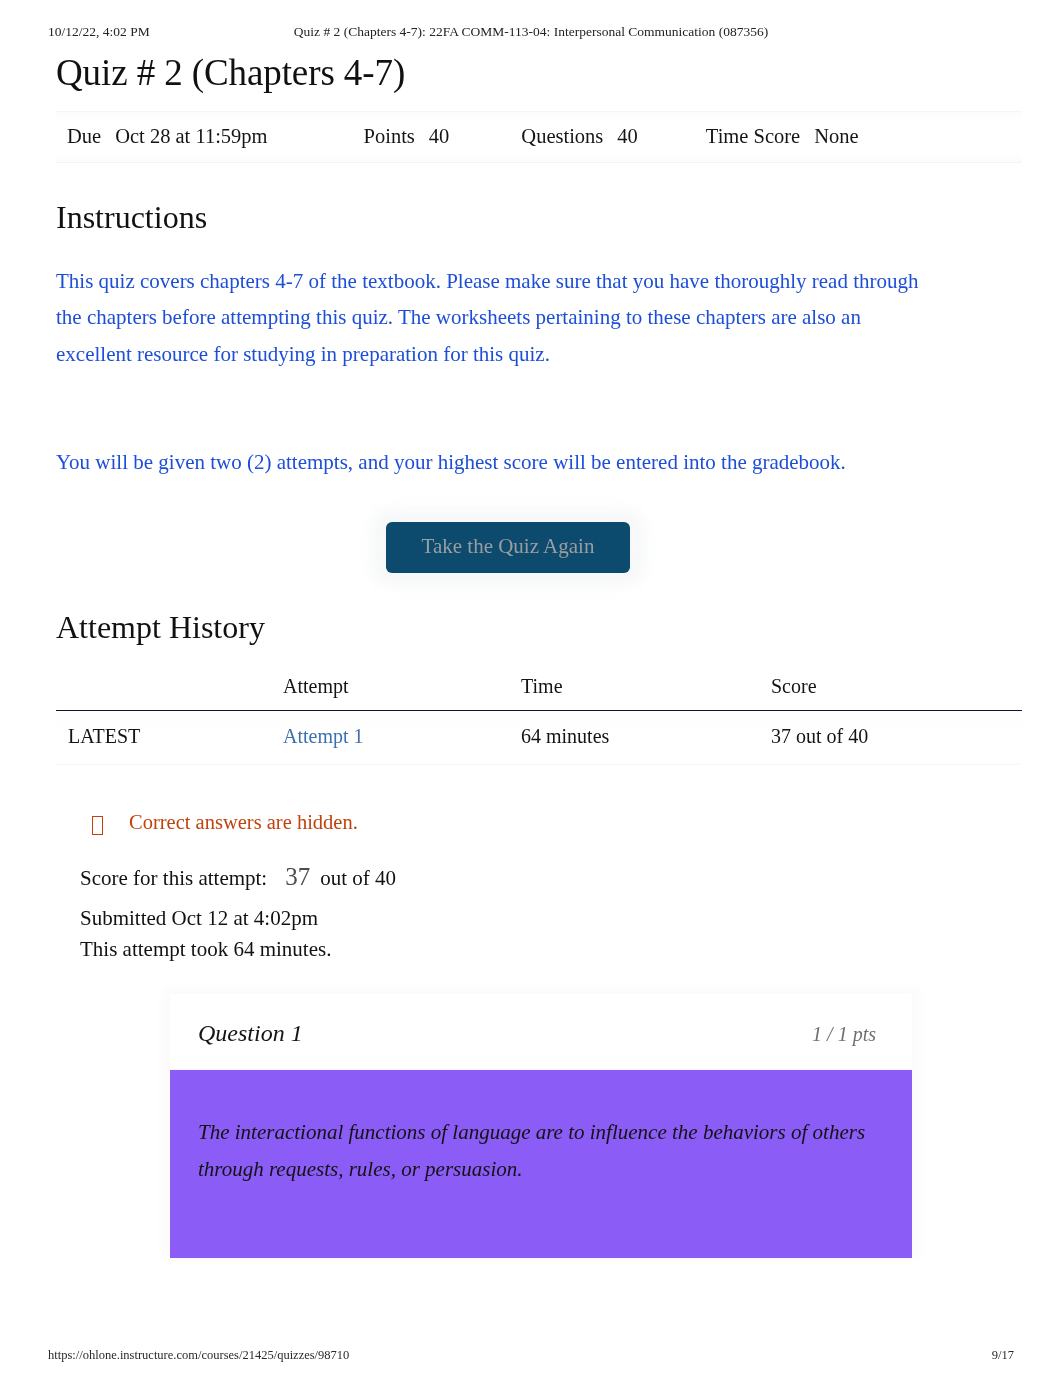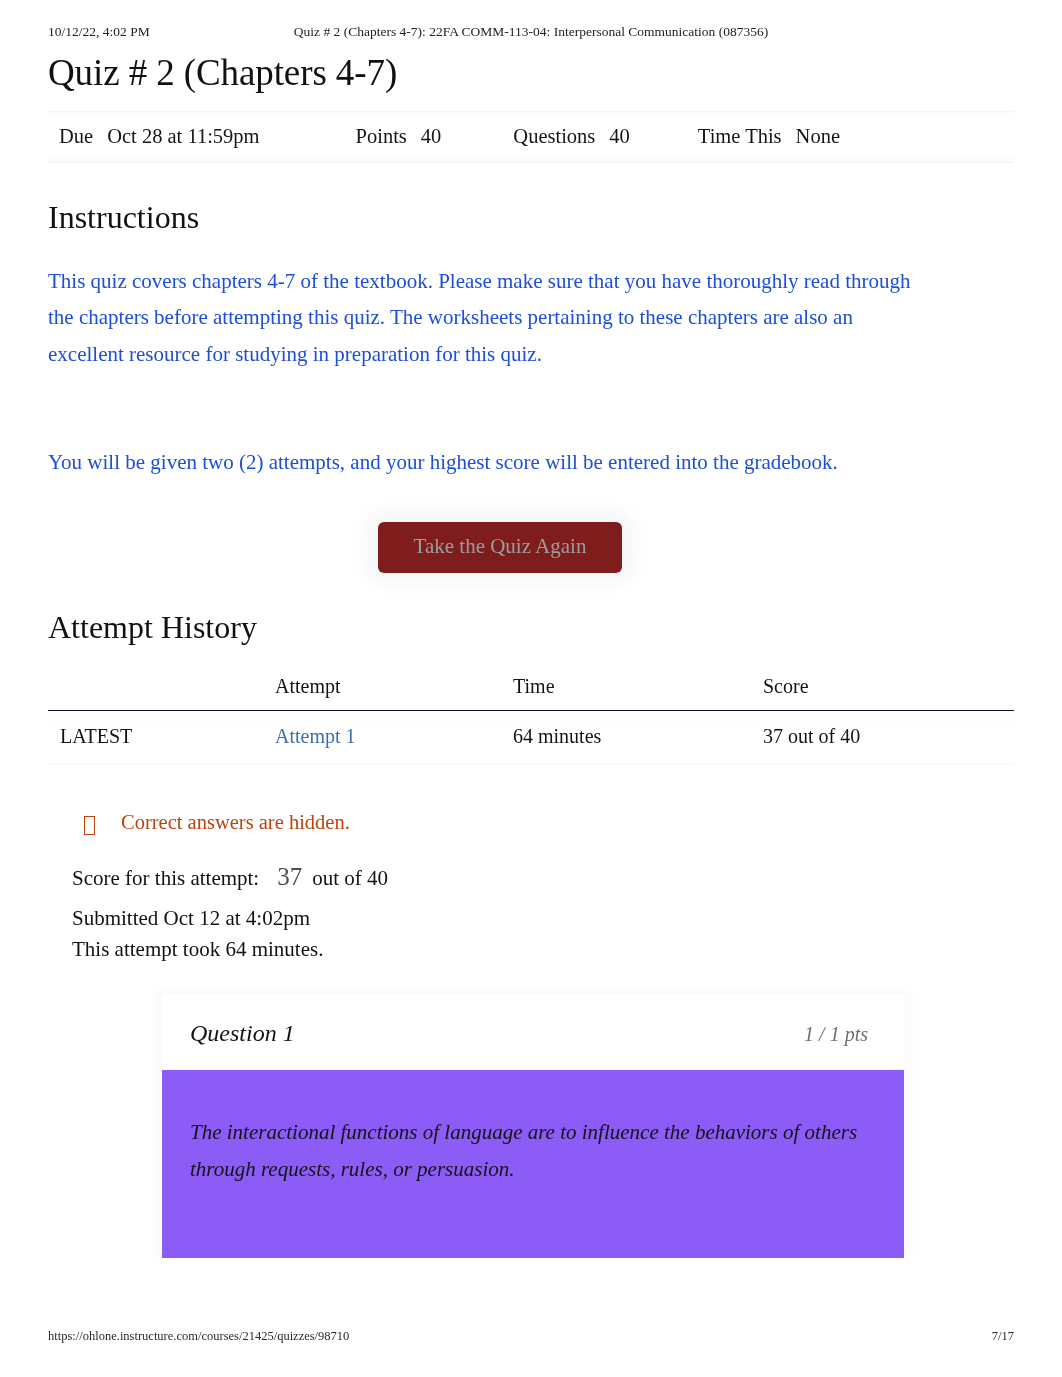--- a/index.html
+++ b/index.html
@@ -41,38 +41,38 @@
     position: absolute;
     left: 0;
     right: 0;
     text-align: center;
     font-size: 13.5px;
     color: #232323;
   }
 
   .print-footer {
     position: absolute;
-    bottom: 32px;
+    bottom: 13px;
     left: 48px;
     right: 48px;
     height: 18px;
     font-size: 12.5px;
     color: #2a2a2a;
     display: flex;
     align-items: center;
     justify-content: space-between;
   }
   .print-footer .pf-url { white-space: nowrap; }
   .print-footer .pf-page { white-space: nowrap; }
 
   
   .content {
     position: absolute;
     top: 52px;
-    left: 48px;
+    left: 56px;
     width: 966px;
   }
 
   
   .quiz-title {
     font-size: 37px;
     font-weight: normal;
     line-height: 1.15;
     margin: 0;
     padding: 0 0 2px 0;
@@ -149,21 +149,21 @@
     border-radius: 18px;
     background: #f6f7f8;
     filter: blur(7px);
     opacity: 0.95;
   }
   .take-again-btn .face {
     position: relative;
     display: block;
     padding: 12px 36px 14px 36px;
     border-radius: 6px;
-    background: #7f1d1d;
+    background: #0c4a6e;
     color: #9a9ea1;
     font-family: "Liberation Serif", "DejaVu Serif", serif;
     font-size: 21px;
     line-height: 1.2;
     white-space: nowrap;
     filter: blur(0.35px);
   }
 
   
   .attempt-table {
@@ -314,21 +314,21 @@
           <span class="meta-label">Points</span>
           <span class="meta-value">40</span>
         </span>
         <span class="meta-gap-2"></span>
         <span class="meta-item">
           <span class="meta-label">Questions</span>
           <span class="meta-value">40</span>
         </span>
         <span class="meta-gap-3"></span>
         <span class="meta-item">
-          <span class="meta-label">Time This</span>
+          <span class="meta-label">Time Score</span>
           <span class="meta-value">None</span>
         </span>
       </div>
     </div>
 
     <h2 class="section-title">Instructions</h2>
 
     <div class="instr-body">
       <p>This quiz covers chapters 4-7 of the textbook. Please make sure that you have thoroughly read through the chapters before attempting this quiz. The worksheets pertaining to these chapters are also an excellent resource for studying in preparation for this quiz.</p>
       <div class="spacer-para"></div>
@@ -391,16 +391,16 @@
         <div class="qc-body">
           <p class="qc-text">The interactional functions of language are to influence the behaviors of others through requests, rules, or persuasion.</p>
         </div>
       </div>
     </div>
 
   </div>
 
   <div class="print-footer">
     <span class="pf-url">https://ohlone.instructure.com/courses/21425/quizzes/98710</span>
-    <span class="pf-page">7/17</span>
+    <span class="pf-page">9/17</span>
   </div>
 
 </div>
 
 </body></html>

